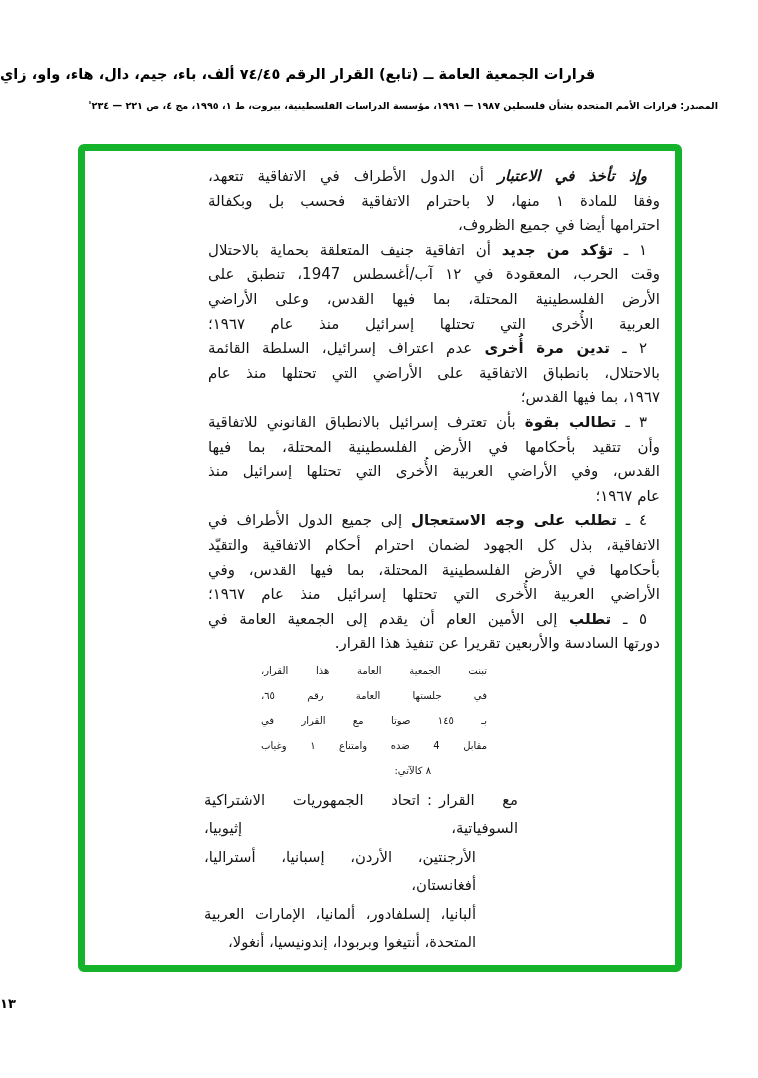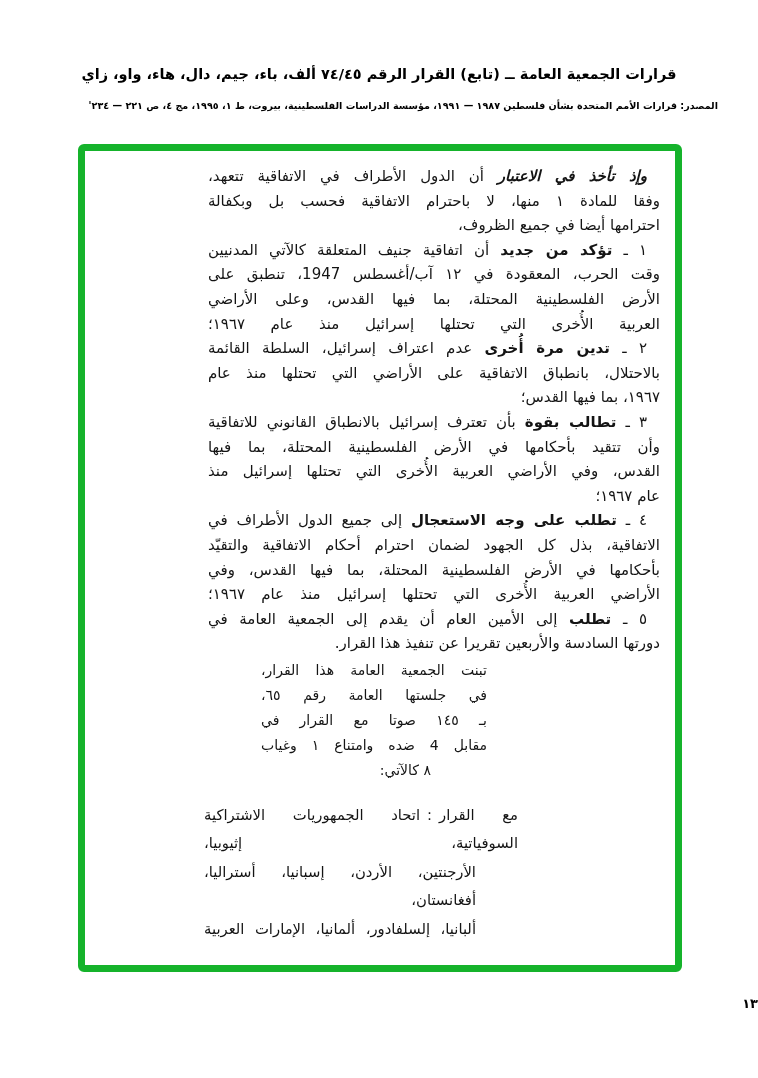--- a/index.html
+++ b/index.html
@@ -6,21 +6,21 @@
   .page{
     position:relative;
     width:758px;height:1078px;
     background:#ffffff;
     font-family:"DejaVu Sans", sans-serif;
     color:#141414;
     overflow:hidden;
   }
   .hdr-title{
     position:absolute;top:66px;left:0;right:0;
-    direction:rtl;text-align:center;
+    direction:rtl;text-align:left;
     font-size:14.5px;font-weight:bold;color:#000;
     letter-spacing:0px;
   }
   .hdr-source{
     position:absolute;top:100px;left:40px;right:40px;
     direction:rtl;text-align:right;
     font-size:9.6px;font-weight:bold;color:#000;
   }
   .frame{
     position:absolute;left:78px;top:144px;
@@ -37,52 +37,52 @@
     font-size:15px;line-height:24.6px;
     white-space:normal;
   }
   .first{padding-right:13px;}
   .j{text-align:justify;text-align-last:justify;}
   .b{font-weight:bold;}
   .bi{font-weight:bold;font-style:italic;}
   .adoption{
     width:226px;margin-right:173px;margin-top:2px;
   }
-  .adoption .line{font-size:14px;line-height:25px;}
+  .adoption .line{font-size:10px;line-height:25px;}
   .adoption .last{padding-right:56px;}
   .vote{
-    width:314px;margin-right:142px;margin-top:18px;
+    width:314px;margin-right:142px;margin-top:3px;
   }
   .vote .line{font-size:14.8px;line-height:28.5px;}
   .vote .cont{padding-right:42px;}
   .vote .colon{margin:0 7px;}
   .pagenum{
     position:absolute;top:996px;left:0;right:0;
-    text-align:right;font-size:13px;font-weight:bold;color:#000;
+    text-align:left;font-size:13px;font-weight:bold;color:#000;
     direction:rtl;
   }
 </style>
 </head>
 <body>
 
 <div class="page">
 
   <div class="hdr-title">قرارات الجمعية العامة ــ (تابع) القرار الرقم ٧٤/٤٥ ألف، باء، جيم، دال، هاء، واو، زاي</div>
   <div class="hdr-source">المصدر: قرارات الأمم المتحدة بشأن فلسطين ١٩٨٧ — ١٩٩١، مؤسسة الدراسات الفلسطينية، بيروت، ط ١، ١٩٩٥، مج ٤، ص ٢٢١ — ٢٣٤'</div>
 
   <div class="frame">
     <div class="content">
 
       <div class="bodytext">
 
         <div class="line first j"><span class="bi">وإذ تأخذ في الاعتبار</span> <span>أن الدول الأطراف في الاتفاقية تتعهد،</span></div>
         <div class="line j">وفقا للمادة ١ منها، لا باحترام الاتفاقية فحسب بل وبكفالة</div>
         <div class="line">احترامها أيضا في جميع الظروف،</div>
 
-        <div class="line first j"><span>١ ـ</span> <span class="b">تؤكد من جديد</span> <span>أن اتفاقية جنيف المتعلقة كالآتي المدنيين</span></div>
+        <div class="line first j"><span>١ ـ</span> <span class="b">تؤكد من جديد</span> <span>أن اتفاقية جنيف المتعلقة بحماية بالاحتلال</span></div>
         <div class="line j">وقت الحرب، المعقودة في ١٢ آب/أغسطس 1947، تنطبق على</div>
         <div class="line j">الأرض الفلسطينية المحتلة، بما فيها القدس، وعلى الأراضي</div>
         <div class="line j">العربية الأُخرى التي تحتلها إسرائيل منذ عام ١٩٦٧؛</div>
 
         <div class="line first j"><span>٢ ـ</span> <span class="b">تدين مرة أُخرى</span> <span>عدم اعتراف إسرائيل، السلطة القائمة</span></div>
         <div class="line j">بالاحتلال، بانطباق الاتفاقية على الأراضي التي تحتلها منذ عام</div>
         <div class="line">١٩٦٧، بما فيها القدس؛</div>
 
         <div class="line first j"><span>٣ ـ</span> <span class="b">تطالب بقوة</span> <span>بأن تعترف إسرائيل بالانطباق القانوني للاتفاقية</span></div>
         <div class="line j">وأن تتقيد بأحكامها في الأرض الفلسطينية المحتلة، بما فيها</div>
@@ -104,20 +104,21 @@
         <div class="line j">في جلستها العامة رقم ٦٥،</div>
         <div class="line j">بـ ١٤٥ صوتا مع القرار في</div>
         <div class="line j">مقابل 4 ضده وامتناع ١ وغياب</div>
         <div class="line last">٨ كالآتي:</div>
       </div>
 
       <div class="vote">
         <div class="line j"><span>مع القرار</span><span class="colon">:</span><span>اتحاد الجمهوريات الاشتراكية السوفياتية، إثيوبيا،</span></div>
         <div class="line cont j">الأرجنتين، الأردن، إسبانيا، أستراليا، أفغانستان،</div>
         <div class="line cont j">ألبانيا، إلسلفادور، ألمانيا، الإمارات العربية</div>
+        <div class="line cont">المتحدة، أنتيغوا وبربودا، إندونيسيا، أنغولا،</div>
       </div>
 
     </div>
   </div>
 
   <div class="pagenum">١٣</div>
 
 </div>
 
 </body></html>

